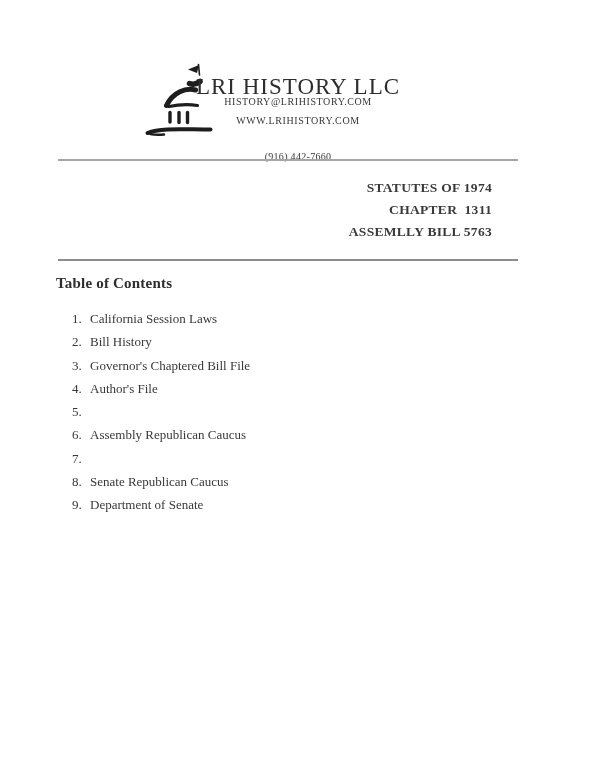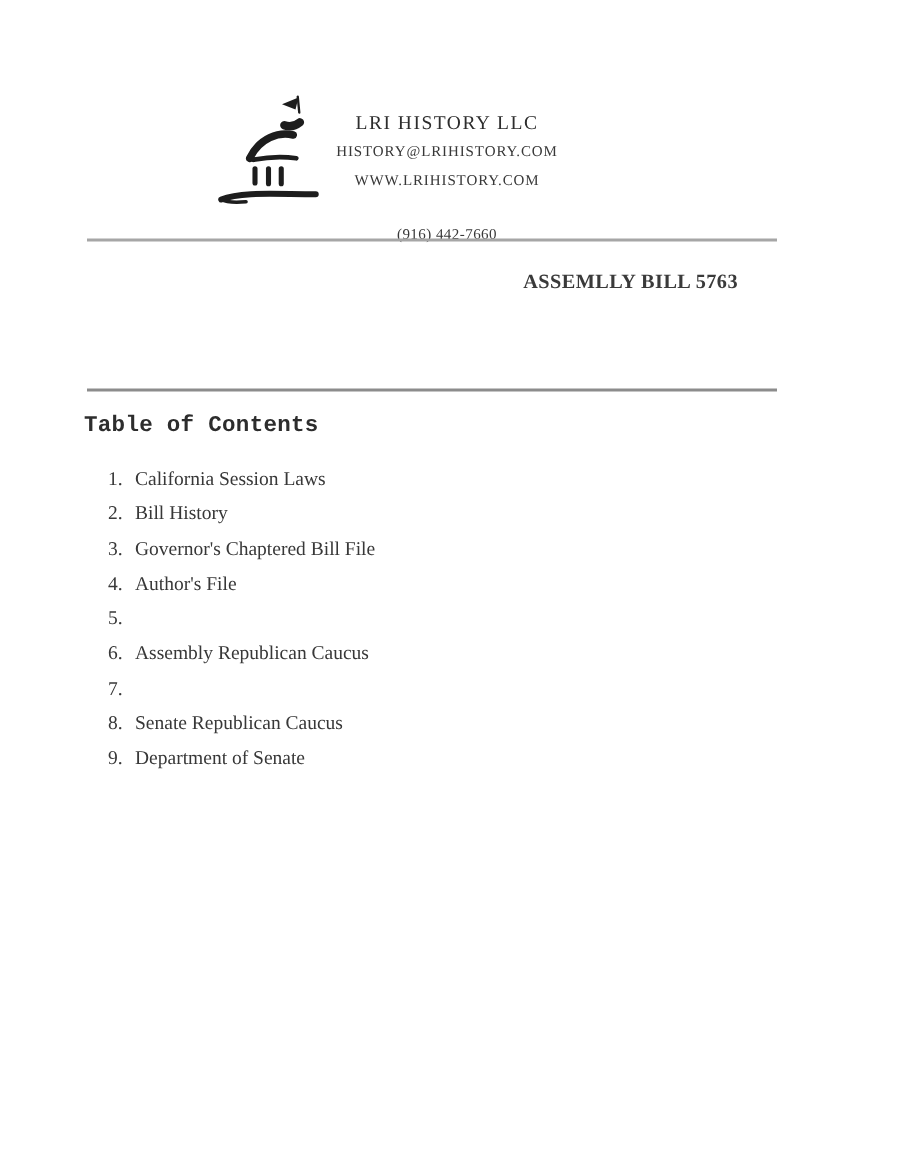--- a/index.html
+++ b/index.html
@@ -18,21 +18,21 @@
     position: absolute;
     left: 139px;
     top: 62px;
     width: 80px;
     height: 80px;
   }
   .org-block { position: absolute; left: 178px; top: 0; width: 240px; }
   .org-line { position: absolute; left: 0; width: 240px; text-align: center; white-space: nowrap; }
   .org-name {
     top: 74px;
-    font-size: 13px;
+    font-size: 23px;
     letter-spacing: 1px;
     color: #2d2d2d;
   }
   .org-small {
     font-size: 10px;
     letter-spacing: 0.6px;
     color: #383838;
   }
   .org-email { top: 96px; }
   .org-web   { top: 115px; }
@@ -66,21 +66,20 @@
 
   
   .toc-heading {
     position: absolute;
     left: 56px;
     top: 275px;
     font-size: 15px;
     font-weight: bold;
     letter-spacing: 0.2px;
     color: #2d2d2d;
-    font-family: Liberation Mono, monospace;
   }
   .toc-list {
     position: absolute;
     left: 72px;
     top: 312px;
     width: 440px;
   }
   .toc-item {
     display: flex;
     align-items: baseline;
@@ -126,20 +125,22 @@
     <div class="org-line org-name">LRI HISTORY LLC</div>
     <div class="org-line org-small org-email">HISTORY@LRIHISTORY.COM</div>
     <div class="org-line org-small org-web">WWW.LRIHISTORY.COM</div>
     <div class="org-line org-small org-phone">(916) 442-7660</div>
   </div>
 
   <div class="rule rule-top"></div>
   <div class="rule rule-bottom"></div>
 
   <div class="ref-block">
+    <div class="ref-line">STATUTES OF 1974</div>
+    <div class="ref-line">CHAPTER  1311</div>
     <div class="ref-line">ASSEMLLY BILL 5763</div>
   </div>
 
   <div class="toc-heading">Table of Contents</div>
 
   <div class="toc-list">
     <div class="toc-item">
       <span class="toc-num">1.</span>
       <span class="toc-label">California Session Laws</span>
     </div>

